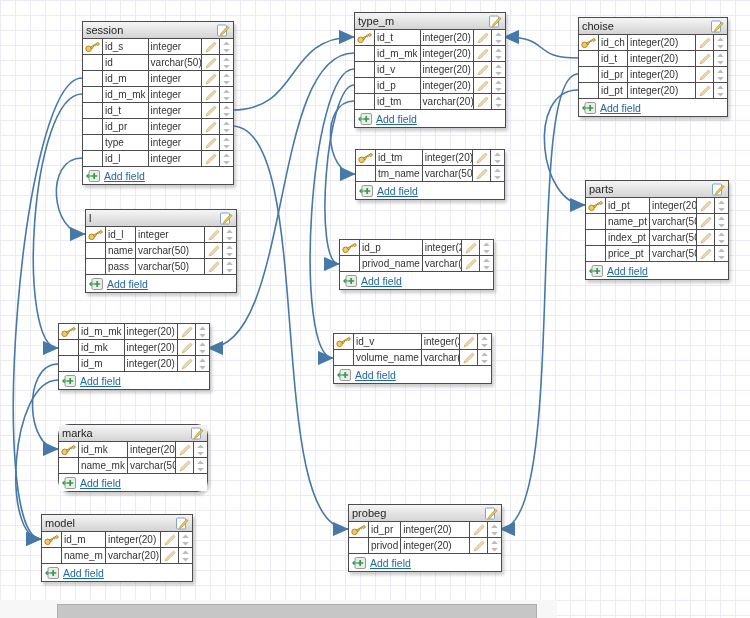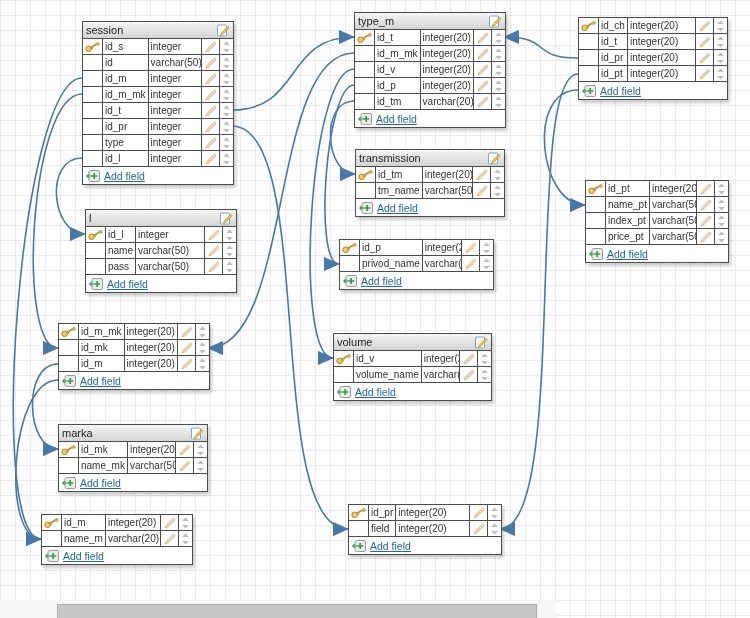--- a/index.html
+++ b/index.html
@@ -401,21 +401,21 @@
           <span style="display: inline-flex; align-items: center;">
             <svg width="14" height="12" viewBox="0 0 14 12">
               <rect x="3" y="0.5" width="10.5" height="11" rx="1.5" fill="#ececec" stroke="#9a9a9a"></rect>
               <path d="M8.2 3 V9 M5.2 6 H11.2" stroke="#2f9e44" stroke-width="1.7" fill="none"></path>
               <path d="M5 6 H0.8 M2.6 4.2 L0.8 6 L2.6 7.8" stroke="#2f9e44" stroke-width="1.2" fill="none"></path>
             </svg>
           </span>
           <a class="add-link">Add field</a>
         </div>
       </div>
-      <div class="tbl" style="left: 58px; top: 424px; width: 148px;">
+      <div class="tbl" style="left: 58px; top: 424px; width: 148px; border-radius: 11px;">
         <div class="tbl-header">
           <span>marka</span>
           <span style="display: inline-flex; align-items: center;">
             <svg width="13" height="13" viewBox="0 0 13 13">
               <rect x="0.5" y="1" width="9" height="11" rx="1" fill="#fdfdfd" stroke="#7fa6cd"></rect>
               <path d="M3.4 11.6 L4.2 9.2 L10.2 2.8 Q10.8 2.2 11.5 2.9 Q12.2 3.6 11.6 4.2 L5.6 10.6 Z" fill="#f0c353" stroke="#b9921e" stroke-width="0.7"></path>
             </svg>
           </span>
         </div>
         <div class="tbl-grid" style="grid-template-columns: 20px max-content auto 18px 13px;">
@@ -470,20 +470,29 @@
             <svg width="14" height="12" viewBox="0 0 14 12">
               <rect x="3" y="0.5" width="10.5" height="11" rx="1.5" fill="#ececec" stroke="#9a9a9a"></rect>
               <path d="M8.2 3 V9 M5.2 6 H11.2" stroke="#2f9e44" stroke-width="1.7" fill="none"></path>
               <path d="M5 6 H0.8 M2.6 4.2 L0.8 6 L2.6 7.8" stroke="#2f9e44" stroke-width="1.2" fill="none"></path>
             </svg>
           </span>
           <a class="add-link">Add field</a>
         </div>
       </div>
       <div class="tbl" style="left: 41px; top: 514px; width: 150px;">
+        <div class="tbl-header">
+          <span>model</span>
+          <span style="display: inline-flex; align-items: center;">
+            <svg width="13" height="13" viewBox="0 0 13 13">
+              <rect x="0.5" y="1" width="9" height="11" rx="1" fill="#fdfdfd" stroke="#7fa6cd"></rect>
+              <path d="M3.4 11.6 L4.2 9.2 L10.2 2.8 Q10.8 2.2 11.5 2.9 Q12.2 3.6 11.6 4.2 L5.6 10.6 Z" fill="#f0c353" stroke="#b9921e" stroke-width="0.7"></path>
+            </svg>
+          </span>
+        </div>
         <div class="tbl-grid" style="grid-template-columns: 20px max-content auto 18px 13px;">
           <div class="cell icon">
             <span style="display: inline-flex; align-items: center;">
               <svg width="16" height="12" viewBox="0 0 16 12">
                 <g fill="#f5c95c" stroke="#a97d1c" stroke-width="0.9" stroke-linejoin="round">
                   <circle cx="3.6" cy="7.8" r="2.8"></circle>
                   <path d="M5.6 6.1 L13.2 1.4 L14.4 3.3 L12.5 4.5 L11.6 3.8 L10.5 4.7 L9.5 4.2 L6.8 8.0 Z"></path>
                 </g>
               </svg>
             </span>
@@ -651,29 +660,20 @@
             <svg width="14" height="12" viewBox="0 0 14 12">
               <rect x="3" y="0.5" width="10.5" height="11" rx="1.5" fill="#ececec" stroke="#9a9a9a"></rect>
               <path d="M8.2 3 V9 M5.2 6 H11.2" stroke="#2f9e44" stroke-width="1.7" fill="none"></path>
               <path d="M5 6 H0.8 M2.6 4.2 L0.8 6 L2.6 7.8" stroke="#2f9e44" stroke-width="1.2" fill="none"></path>
             </svg>
           </span>
           <a class="add-link">Add field</a>
         </div>
       </div>
       <div class="tbl" style="left: 355px; top: 149px; width: 148px;">
-        <div class="tbl-header">
-          <span>transmission</span>
-          <span style="display: inline-flex; align-items: center;">
-            <svg width="13" height="13" viewBox="0 0 13 13">
-              <rect x="0.5" y="1" width="9" height="11" rx="1" fill="#fdfdfd" stroke="#7fa6cd"></rect>
-              <path d="M3.4 11.6 L4.2 9.2 L10.2 2.8 Q10.8 2.2 11.5 2.9 Q12.2 3.6 11.6 4.2 L5.6 10.6 Z" fill="#f0c353" stroke="#b9921e" stroke-width="0.7"></path>
-            </svg>
-          </span>
-        </div>
         <div class="tbl-grid" style="grid-template-columns: 20px max-content auto 18px 13px;">
           <div class="cell icon">
             <span style="display: inline-flex; align-items: center;">
               <svg width="16" height="12" viewBox="0 0 16 12">
                 <g fill="#f5c95c" stroke="#a97d1c" stroke-width="0.9" stroke-linejoin="round">
                   <circle cx="3.6" cy="7.8" r="2.8"></circle>
                   <path d="M5.6 6.1 L13.2 1.4 L14.4 3.3 L12.5 4.5 L11.6 3.8 L10.5 4.7 L9.5 4.2 L6.8 8.0 Z"></path>
                 </g>
               </svg>
             </span>
@@ -778,29 +778,20 @@
             <svg width="14" height="12" viewBox="0 0 14 12">
               <rect x="3" y="0.5" width="10.5" height="11" rx="1.5" fill="#ececec" stroke="#9a9a9a"></rect>
               <path d="M8.2 3 V9 M5.2 6 H11.2" stroke="#2f9e44" stroke-width="1.7" fill="none"></path>
               <path d="M5 6 H0.8 M2.6 4.2 L0.8 6 L2.6 7.8" stroke="#2f9e44" stroke-width="1.2" fill="none"></path>
             </svg>
           </span>
           <a class="add-link">Add field</a>
         </div>
       </div>
       <div class="tbl" style="left: 333px; top: 333px; width: 157px;">
-        <div class="tbl-header">
-          <span>volume</span>
-          <span style="display: inline-flex; align-items: center;">
-            <svg width="13" height="13" viewBox="0 0 13 13">
-              <rect x="0.5" y="1" width="9" height="11" rx="1" fill="#fdfdfd" stroke="#7fa6cd"></rect>
-              <path d="M3.4 11.6 L4.2 9.2 L10.2 2.8 Q10.8 2.2 11.5 2.9 Q12.2 3.6 11.6 4.2 L5.6 10.6 Z" fill="#f0c353" stroke="#b9921e" stroke-width="0.7"></path>
-            </svg>
-          </span>
-        </div>
         <div class="tbl-grid" style="grid-template-columns: 20px max-content auto 18px 13px;">
           <div class="cell icon">
             <span style="display: inline-flex; align-items: center;">
               <svg width="16" height="12" viewBox="0 0 16 12">
                 <g fill="#f5c95c" stroke="#a97d1c" stroke-width="0.9" stroke-linejoin="round">
                   <circle cx="3.6" cy="7.8" r="2.8"></circle>
                   <path d="M5.6 6.1 L13.2 1.4 L14.4 3.3 L12.5 4.5 L11.6 3.8 L10.5 4.7 L9.5 4.2 L6.8 8.0 Z"></path>
                 </g>
               </svg>
             </span>
@@ -846,20 +837,29 @@
             <svg width="14" height="12" viewBox="0 0 14 12">
               <rect x="3" y="0.5" width="10.5" height="11" rx="1.5" fill="#ececec" stroke="#9a9a9a"></rect>
               <path d="M8.2 3 V9 M5.2 6 H11.2" stroke="#2f9e44" stroke-width="1.7" fill="none"></path>
               <path d="M5 6 H0.8 M2.6 4.2 L0.8 6 L2.6 7.8" stroke="#2f9e44" stroke-width="1.2" fill="none"></path>
             </svg>
           </span>
           <a class="add-link">Add field</a>
         </div>
       </div>
       <div class="tbl" style="left: 348px; top: 504px; width: 152px;">
+        <div class="tbl-header">
+          <span>probeg</span>
+          <span style="display: inline-flex; align-items: center;">
+            <svg width="13" height="13" viewBox="0 0 13 13">
+              <rect x="0.5" y="1" width="9" height="11" rx="1" fill="#fdfdfd" stroke="#7fa6cd"></rect>
+              <path d="M3.4 11.6 L4.2 9.2 L10.2 2.8 Q10.8 2.2 11.5 2.9 Q12.2 3.6 11.6 4.2 L5.6 10.6 Z" fill="#f0c353" stroke="#b9921e" stroke-width="0.7"></path>
+            </svg>
+          </span>
+        </div>
         <div class="tbl-grid" style="grid-template-columns: 20px max-content auto 18px 13px;">
           <div class="cell icon">
             <span style="display: inline-flex; align-items: center;">
               <svg width="16" height="12" viewBox="0 0 16 12">
                 <g fill="#f5c95c" stroke="#a97d1c" stroke-width="0.9" stroke-linejoin="round">
                   <circle cx="3.6" cy="7.8" r="2.8"></circle>
                   <path d="M5.6 6.1 L13.2 1.4 L14.4 3.3 L12.5 4.5 L11.6 3.8 L10.5 4.7 L9.5 4.2 L6.8 8.0 Z"></path>
                 </g>
               </svg>
             </span>
@@ -875,21 +875,21 @@
           </div>
           <div class="cell icon last">
             <span style="display: inline-flex; align-items: center;">
               <svg width="9" height="12" viewBox="0 0 9 12">
                 <path d="M4.5 0.5 L7.8 4 H1.2 Z" fill="#bcbcbc"></path>
                 <path d="M4.5 11.5 L1.2 8 H7.8 Z" fill="#bcbcbc"></path>
               </svg>
             </span>
           </div>
           <div class="cell icon"></div>
-          <div class="cell">field</div>
+          <div class="cell">privod</div>
           <div class="cell">integer(20)</div>
           <div class="cell icon">
             <span style="display: inline-flex; align-items: center;">
               <svg width="12" height="12" viewBox="0 0 12 12">
                 <path d="M1 11 L2.1 8.3 L8.9 1.5 Q9.5 0.9 10.2 1.6 L10.5 1.9 Q11.2 2.6 10.6 3.2 L3.8 10 Z" fill="#efd9b4" stroke="#c9a96e" stroke-width="0.7"></path>
               </svg>
             </span>
           </div>
           <div class="cell icon last">
             <span style="display: inline-flex; align-items: center;">
@@ -905,20 +905,29 @@
             <svg width="14" height="12" viewBox="0 0 14 12">
               <rect x="3" y="0.5" width="10.5" height="11" rx="1.5" fill="#ececec" stroke="#9a9a9a"></rect>
               <path d="M8.2 3 V9 M5.2 6 H11.2" stroke="#2f9e44" stroke-width="1.7" fill="none"></path>
               <path d="M5 6 H0.8 M2.6 4.2 L0.8 6 L2.6 7.8" stroke="#2f9e44" stroke-width="1.2" fill="none"></path>
             </svg>
           </span>
           <a class="add-link">Add field</a>
         </div>
       </div>
       <div class="tbl" style="left: 578px; top: 17px; width: 148px;">
+        <div class="tbl-header">
+          <span>choise</span>
+          <span style="display: inline-flex; align-items: center;">
+            <svg width="13" height="13" viewBox="0 0 13 13">
+              <rect x="0.5" y="1" width="9" height="11" rx="1" fill="#fdfdfd" stroke="#7fa6cd"></rect>
+              <path d="M3.4 11.6 L4.2 9.2 L10.2 2.8 Q10.8 2.2 11.5 2.9 Q12.2 3.6 11.6 4.2 L5.6 10.6 Z" fill="#f0c353" stroke="#b9921e" stroke-width="0.7"></path>
+            </svg>
+          </span>
+        </div>
         <div class="tbl-grid" style="grid-template-columns: 20px max-content auto 18px 13px;">
           <div class="cell icon">
             <span style="display: inline-flex; align-items: center;">
               <svg width="16" height="12" viewBox="0 0 16 12">
                 <g fill="#f5c95c" stroke="#a97d1c" stroke-width="0.9" stroke-linejoin="round">
                   <circle cx="3.6" cy="7.8" r="2.8"></circle>
                   <path d="M5.6 6.1 L13.2 1.4 L14.4 3.3 L12.5 4.5 L11.6 3.8 L10.5 4.7 L9.5 4.2 L6.8 8.0 Z"></path>
                 </g>
               </svg>
             </span>
@@ -1000,20 +1009,29 @@
             <svg width="14" height="12" viewBox="0 0 14 12">
               <rect x="3" y="0.5" width="10.5" height="11" rx="1.5" fill="#ececec" stroke="#9a9a9a"></rect>
               <path d="M8.2 3 V9 M5.2 6 H11.2" stroke="#2f9e44" stroke-width="1.7" fill="none"></path>
               <path d="M5 6 H0.8 M2.6 4.2 L0.8 6 L2.6 7.8" stroke="#2f9e44" stroke-width="1.2" fill="none"></path>
             </svg>
           </span>
           <a class="add-link">Add field</a>
         </div>
       </div>
       <div class="tbl" style="left: 585px; top: 180px; width: 142px;">
+        <div class="tbl-header">
+          <span>parts</span>
+          <span style="display: inline-flex; align-items: center;">
+            <svg width="13" height="13" viewBox="0 0 13 13">
+              <rect x="0.5" y="1" width="9" height="11" rx="1" fill="#fdfdfd" stroke="#7fa6cd"></rect>
+              <path d="M3.4 11.6 L4.2 9.2 L10.2 2.8 Q10.8 2.2 11.5 2.9 Q12.2 3.6 11.6 4.2 L5.6 10.6 Z" fill="#f0c353" stroke="#b9921e" stroke-width="0.7"></path>
+            </svg>
+          </span>
+        </div>
         <div class="tbl-grid" style="grid-template-columns: 20px max-content auto 18px 13px;">
           <div class="cell icon">
             <span style="display: inline-flex; align-items: center;">
               <svg width="16" height="12" viewBox="0 0 16 12">
                 <g fill="#f5c95c" stroke="#a97d1c" stroke-width="0.9" stroke-linejoin="round">
                   <circle cx="3.6" cy="7.8" r="2.8"></circle>
                   <path d="M5.6 6.1 L13.2 1.4 L14.4 3.3 L12.5 4.5 L11.6 3.8 L10.5 4.7 L9.5 4.2 L6.8 8.0 Z"></path>
                 </g>
               </svg>
             </span>

